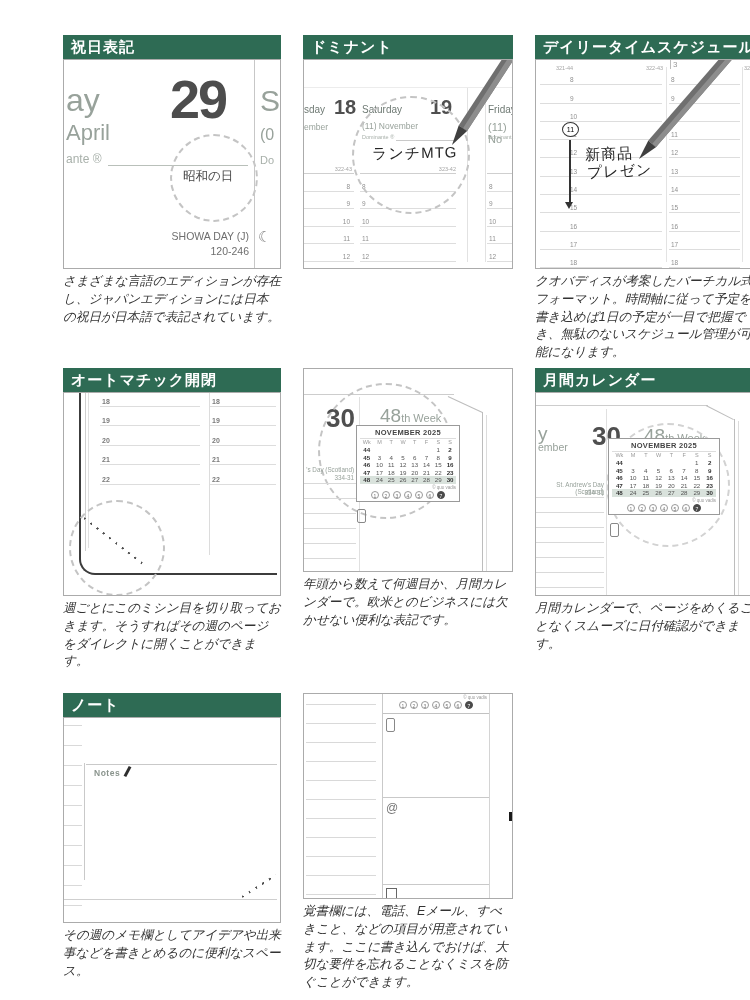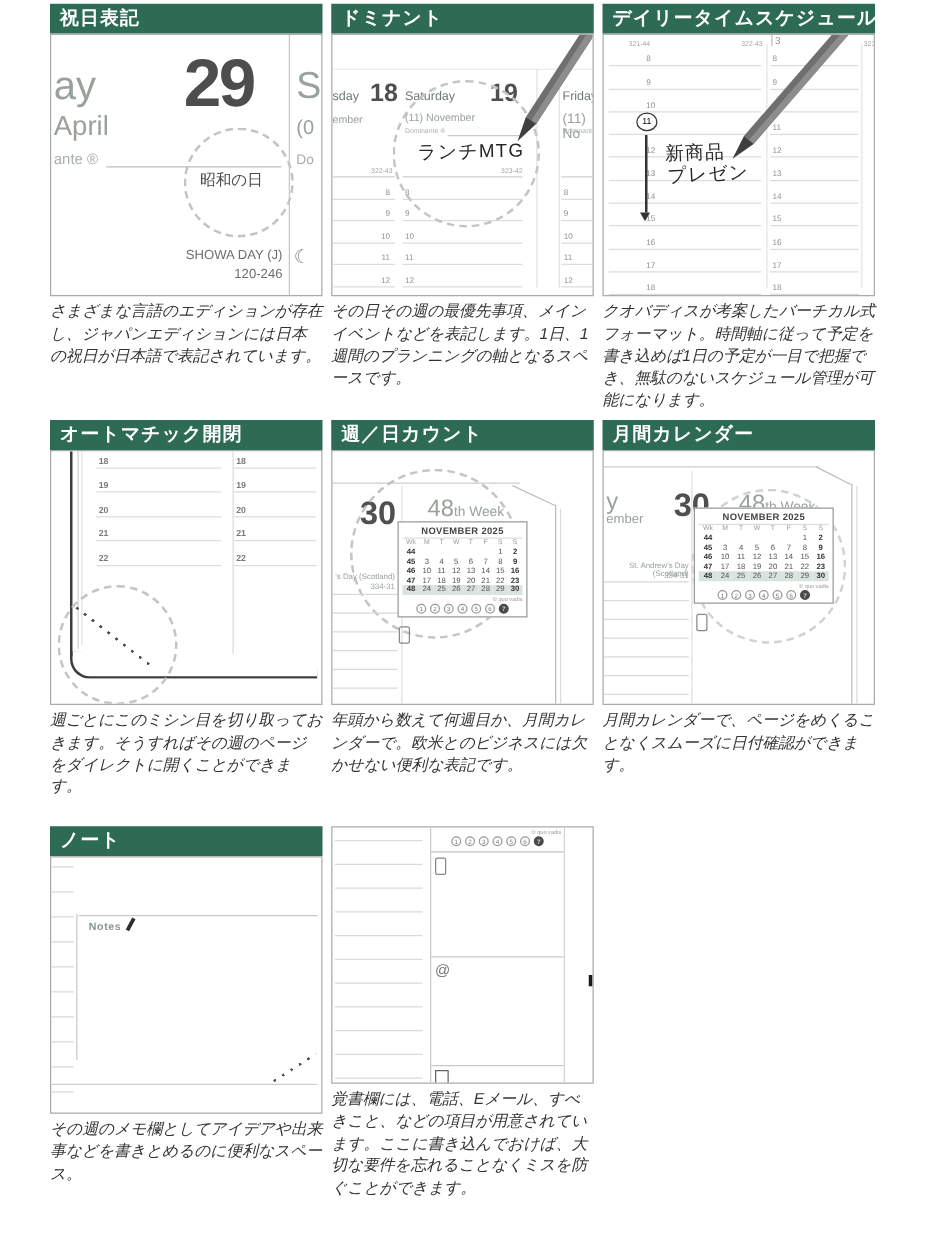--- a/index.html
+++ b/index.html
@@ -1,19 +1,19 @@
 <!DOCTYPE html>
 <html><head>
 <meta charset="utf-8">
 <style>
   html,body{margin:0;padding:0;background:#fff;}
   .page{width:750px;height:1000px;overflow:hidden;background:#fff;position:relative;
         font-family:"Liberation Sans","DejaVu Sans",sans-serif;}
-  .grid{display:grid;grid-template-columns:218px 210px 218px;column-gap:7px;
-        padding:3px 0 0 40px;}
+  .grid{display:grid;grid-template-columns:218px 210px 218px;column-gap:22px;
+        padding:3px 0 0 63px;margin-top:32px;}
   .panel{display:block;}
   .panel-header{height:24px;line-height:24px;padding:0 8px;color:#fff;
         font-weight:bold;font-size:15px;letter-spacing:1px;overflow:hidden;white-space:nowrap;}
   .img{position:relative;background:#fff;border:1px solid #ababab;overflow:hidden;}
   .img1{height:208px}.img2{height:202px}.img3{height:204px}
   .desc{font-size:12.6px;line-height:17.8px;color:#333;margin:4px 0 0;font-style:italic;}
   .d1{height:95px}.d2{height:93px}
   .abs{position:absolute;}
   .vline{position:absolute;width:1px;background:#d9d9d9;}
   .hline{position:absolute;height:1px;background:#d9d9d9;}
@@ -141,21 +141,20 @@
             <div class="hr">12</div>
             <div class="hr">13</div>
           </div>
       <div class="dash-circle" style="left:48px;top:36px;width:114px;height:114px;z-index:3;"></div>
       <svg class="pencil" width="208" height="208" viewBox="0 0 208 208">
         <polygon points="154.7,65.6 163.1,71.0 234.1,-37.9 225.7,-43.3" fill="#6f6f6f"></polygon>
         <polygon points="159,68.3 229,-40.6 234.1,-37.9 163.1,71.0" fill="#8d8d8d"></polygon>
         <polygon points="148,85 163.1,71.0 154.7,65.6" fill="#3f3f3f"></polygon>
       </svg>
     </div>
-    <p class="desc d1">その日その週の最優先事項、メインイベントなどを表記します。1日、1週間のプランニングの軸となるスペースです。</p>
   </section>
 
   <section class="panel">
     <div class="panel-header" style="background:#2e6b54">
       <span>デイリータイムスケジュール</span>
     </div>
     <div class="img img1">
       <span class="pagenum" style="left:20px;top:5px;">321-44</span>
       <span class="pagenum" style="left:110px;top:5px;">322-43</span>
       <span class="pagenum" style="left:208px;top:5px;white-space:nowrap;">323-42</span>
@@ -226,23 +225,20 @@
       <div class="corner" style="left:15px;top:160px;width:196px;height:20px;"></div>
       <div class="vline" style="left:21px;top:0;height:158px;background:#cfcfcf;"></div>
       <div class="vline" style="left:24px;top:0;height:155px;background:#e0e0e0;"></div>
       <div class="perf" style="left:20px;top:124px;width:74px;transform:rotate(38deg);"></div>
       <div class="dash-circle" style="left:5px;top:107px;width:92px;height:92px;"></div>
     </div>
     <p class="desc d2">週ごとにこのミシン目を切り取っておきます。そうすればその週のページをダイレクトに開くことができます。</p>
   </section>
 
   <section class="panel">
-    <div class="panel-header" style="background:#2e6b54">
-      <span>週／日カウント</span>
-    </div>
     <div class="img img2">
       <div class="hline" style="left:0;top:25px;width:150px;background:#cdcdcd;"></div>
       <div class="hline" style="left:144px;top:27px;width:38px;background:#bdbdbd;transform:rotate(25deg);transform-origin:left center;"></div>
       <div class="vline" style="left:178px;top:43px;height:159px;background:#bdbdbd;"></div>
       <div class="vline" style="left:182px;top:46px;height:156px;background:#dcdcdc;"></div>
       <span class="abs" style="left:22px;top:34px;font-size:26px;font-weight:bold;color:#4f4f4f;">30</span>
       <span class="abs gray" style="left:76px;top:36px;font-size:19px;"><span>48</span><span style="font-size:11px;">th Week</span></span>
       <div class="dash-circle" style="left:14px;top:14px;width:132px;height:132px;"></div>
       <div class="cal" style="left:52px;top:56px;width:96px;">
         <div class="cal-title">NOVEMBER 2025</div>

